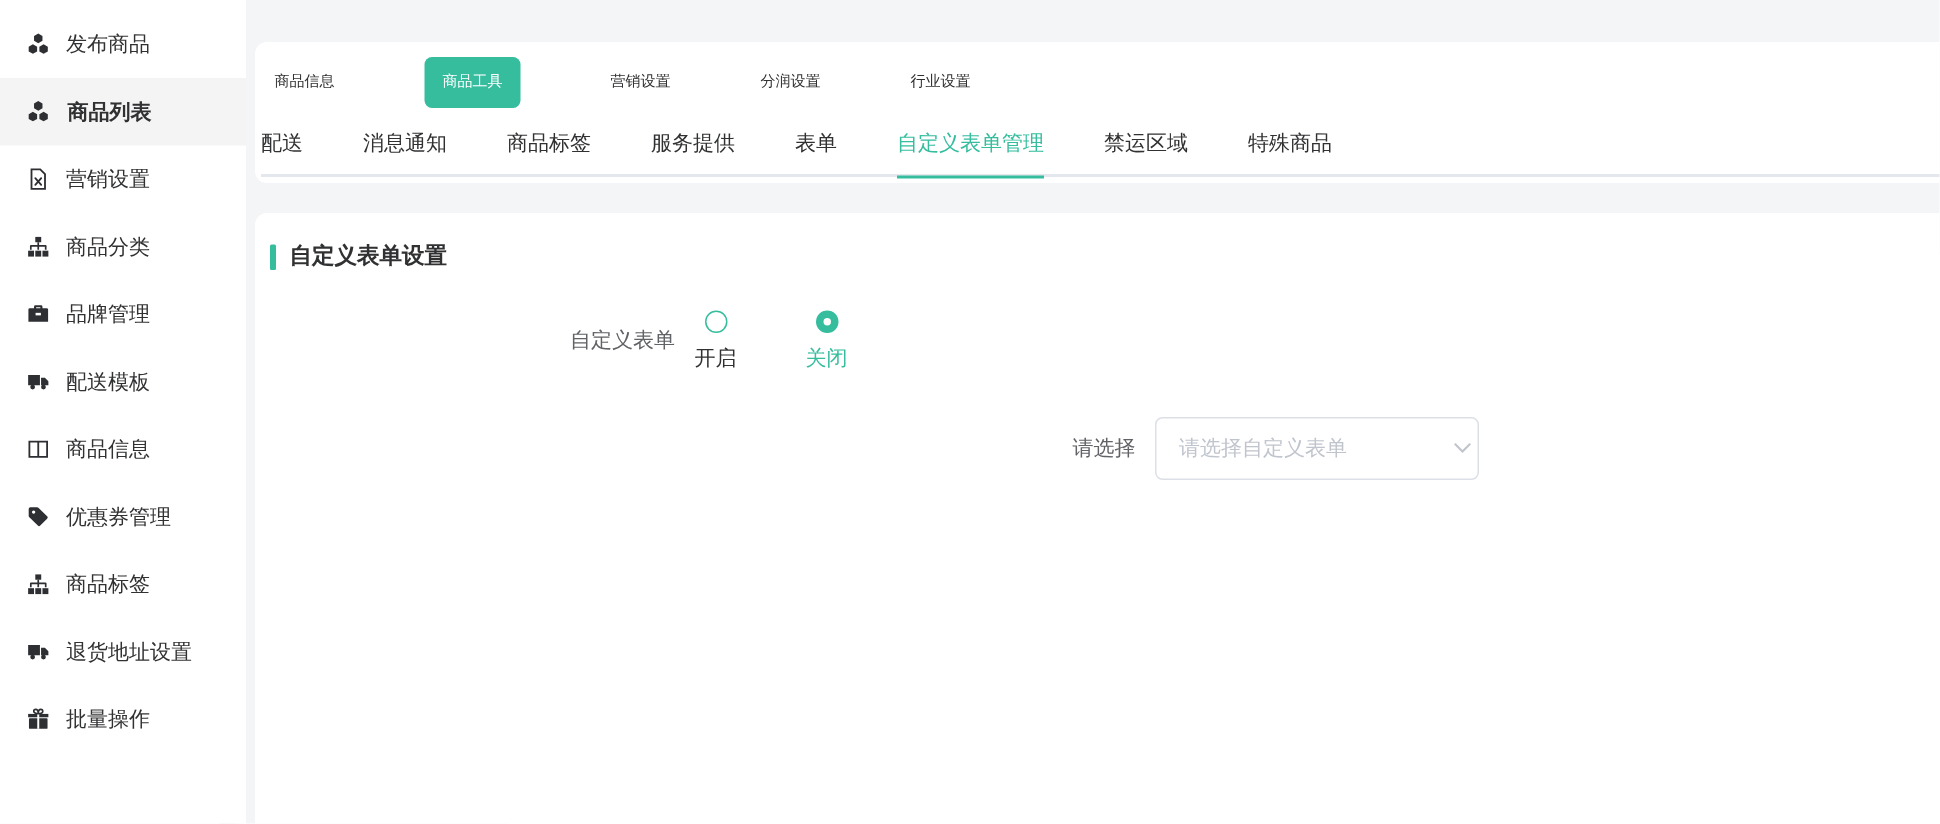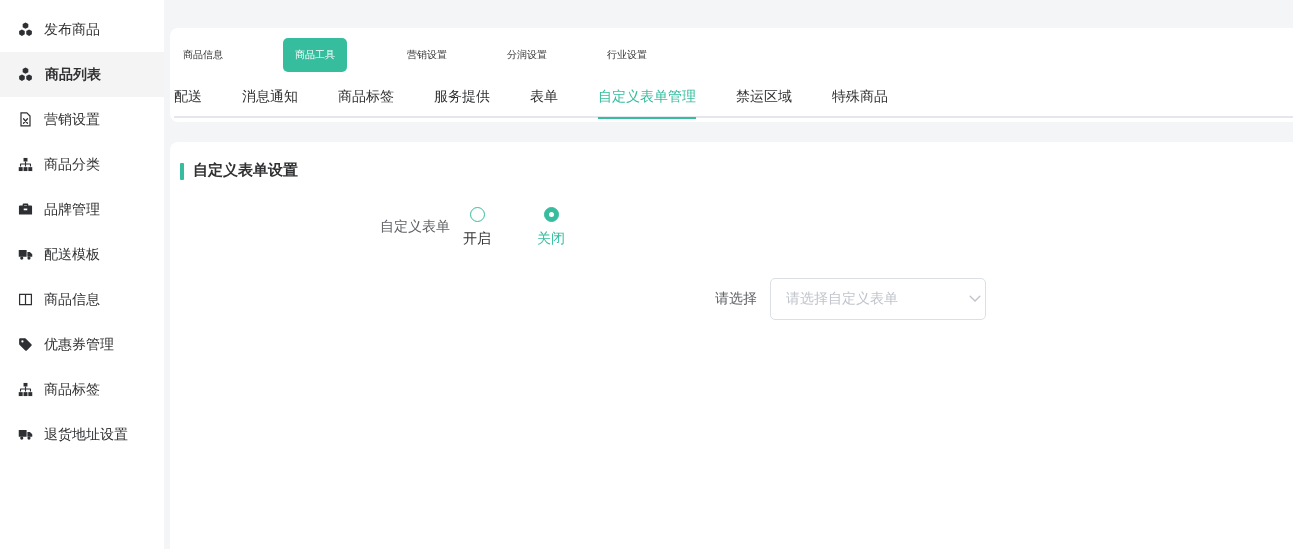--- a/index.html
+++ b/index.html
@@ -193,20 +193,31 @@
     <div class="side-item">
       <span class="icn">
         <svg viewBox="0 0 16 16" fill="currentColor">
           <path d="M.8 3.2h8.4v7.2H.8z"></path>
           <path d="M10 5.2h2.7l2.5 2.5v2.7H10z"></path>
           <circle cx="4" cy="11.8" r="1.7"></circle>
           <circle cx="11.7" cy="11.8" r="1.7"></circle>
         </svg>
       </span>
       <span class="lbl">退货地址设置</span>
+    </div>
+    <div class="side-item">
+      <span class="icn">
+        <svg viewBox="0 0 16 16" fill="currentColor">
+          <rect x="1.4" y="7.3" width="13.2" height="7.5" rx=".6"></rect>
+          <rect x="0.8" y="4.2" width="14.4" height="2.4"></rect>
+          <rect x="7.3" y="4.2" width="1.4" height="10.6" fill="#fff"></rect>
+          <path fill="none" stroke="currentColor" stroke-width="1.2" d="M8 4C6.3 4 4.8 3.3 4.8 2.3 4.8 1.5 5.4 1 6.2 1 7.3 1 8 2.1 8 4Zm0 0c1.7 0 3.2-.7 3.2-1.7C11.2 1.5 10.6 1 9.8 1 8.7 1 8 2.1 8 4Z"></path>
+        </svg>
+      </span>
+      <span class="lbl">批量操作</span>
     </div>
   </nav>
 
 <div class="gutter-track"></div>
 
 <section class="top-card">
   <div class="tabs-primary" id="tabs-primary">
       <div class="tab-p">商品信息</div>
       <div class="tab-p active">商品工具</div>
       <div class="tab-p">营销设置</div>

